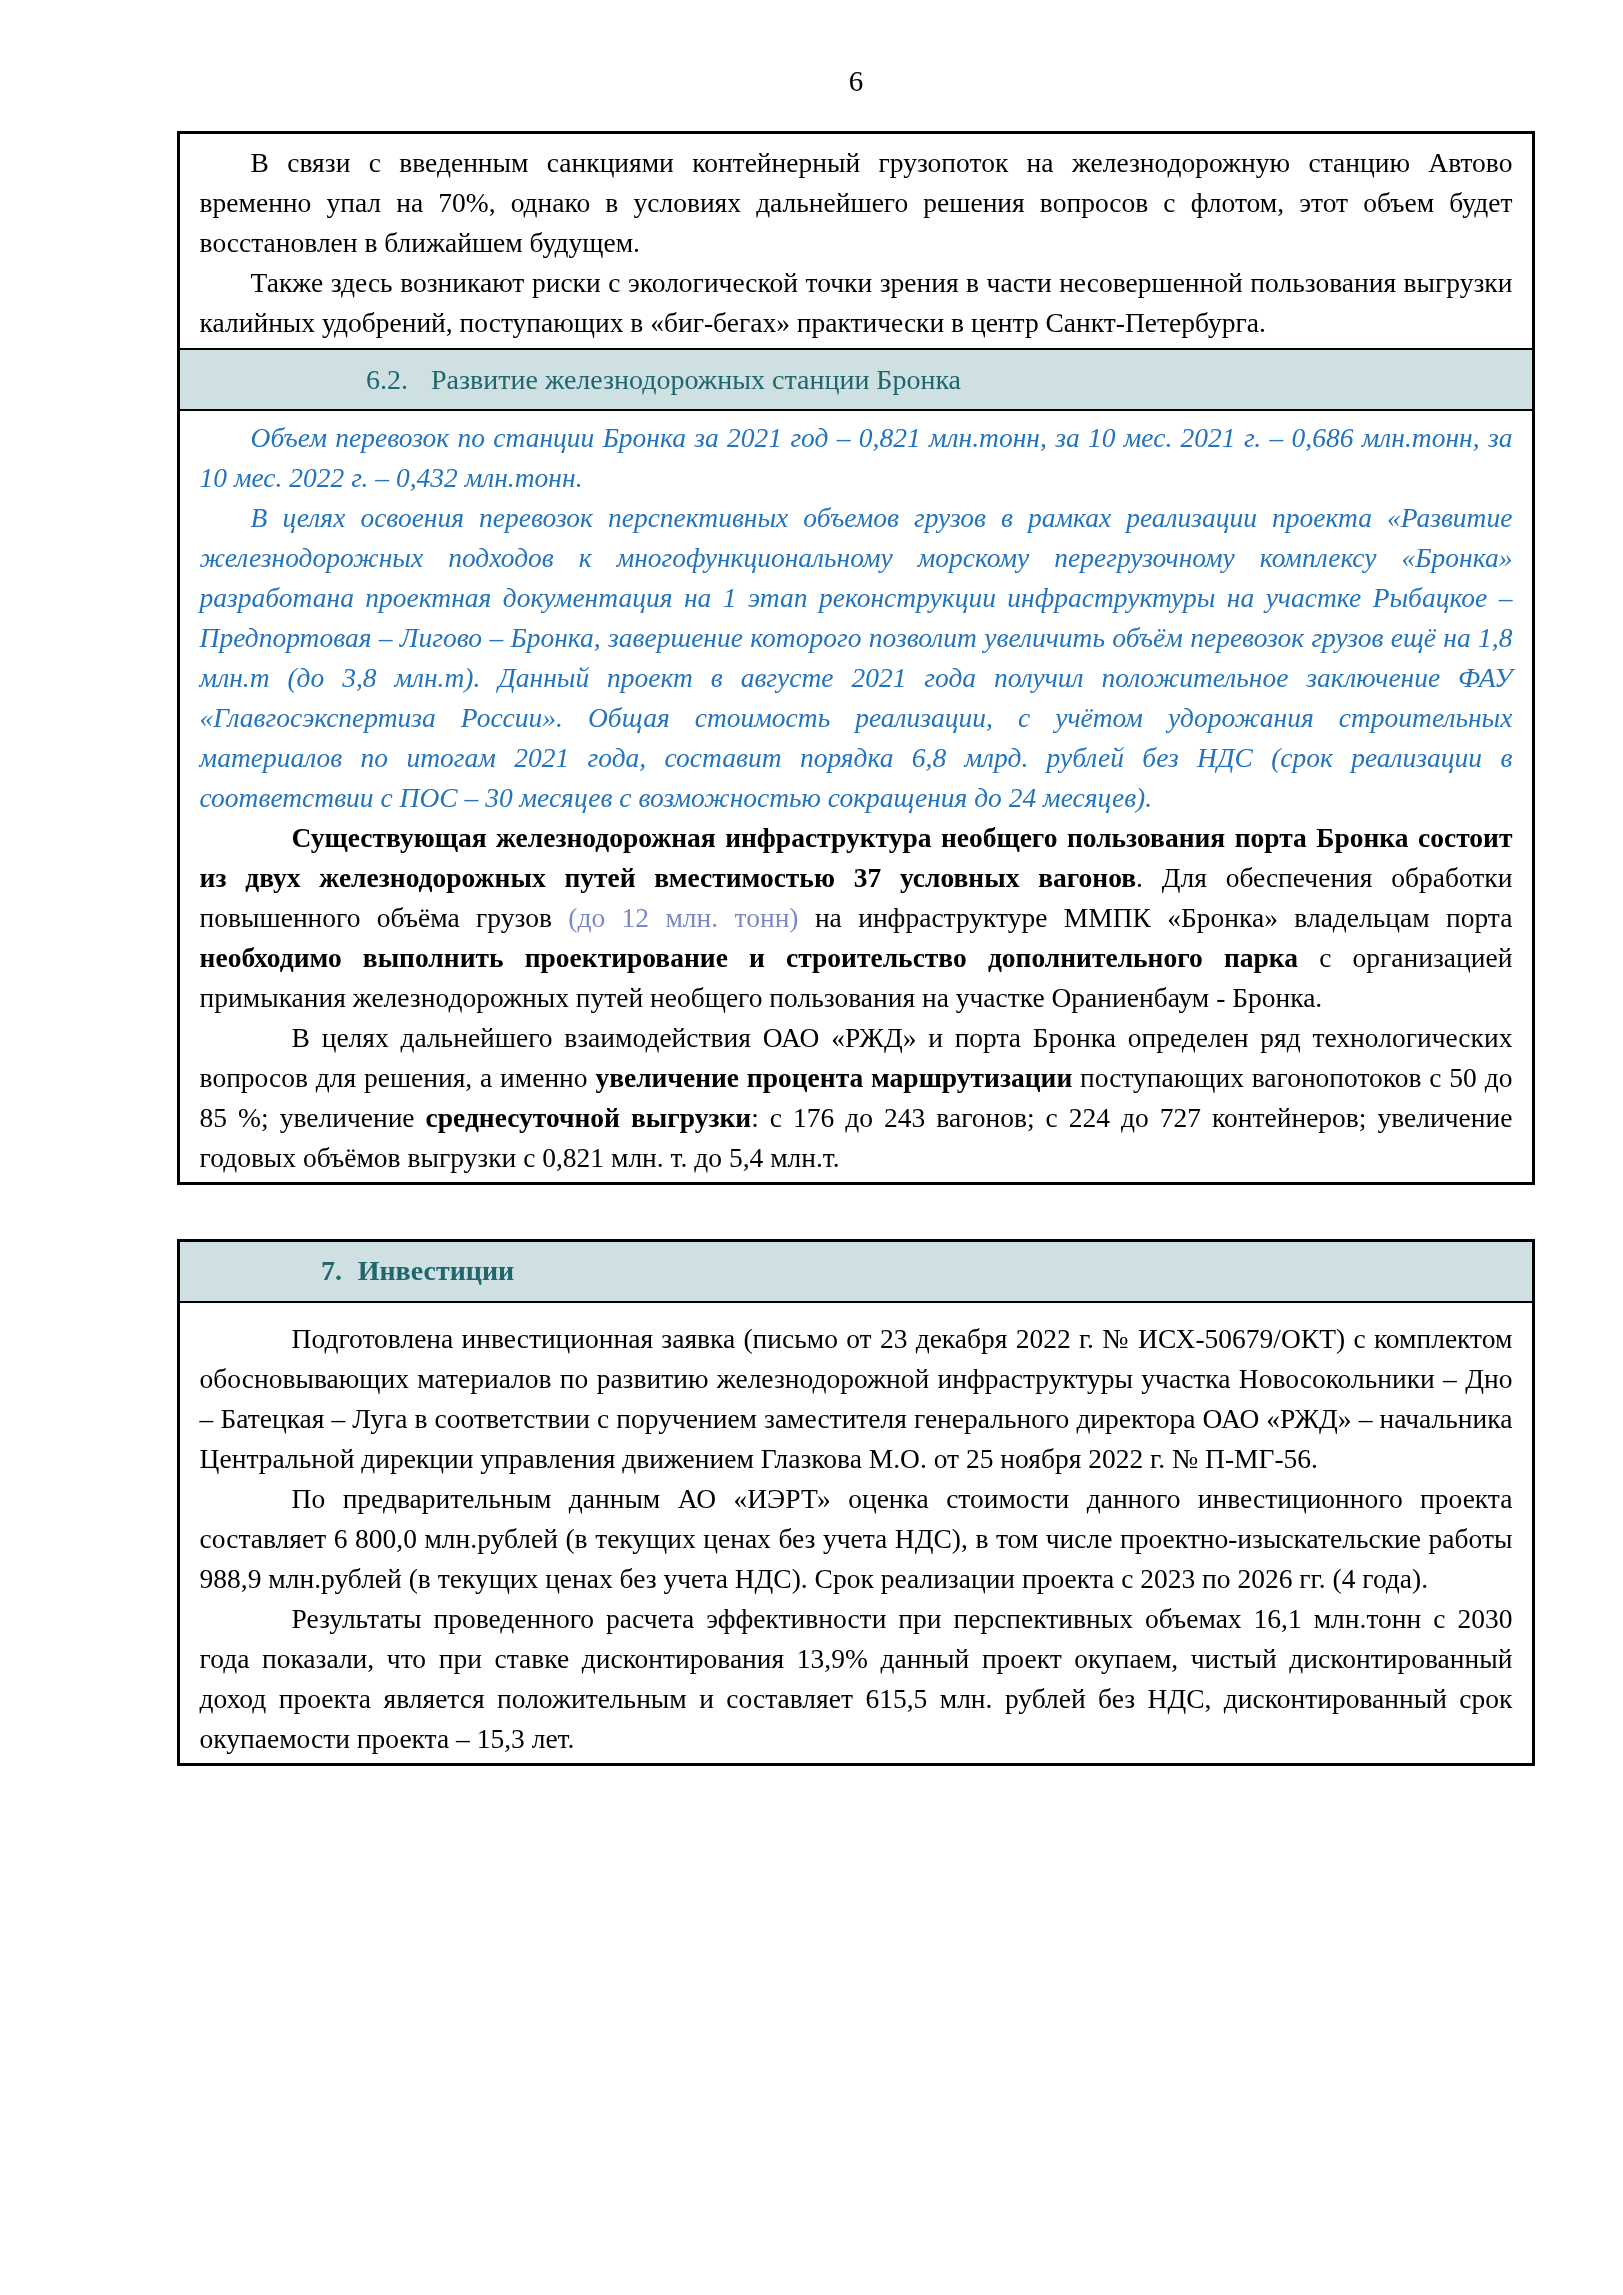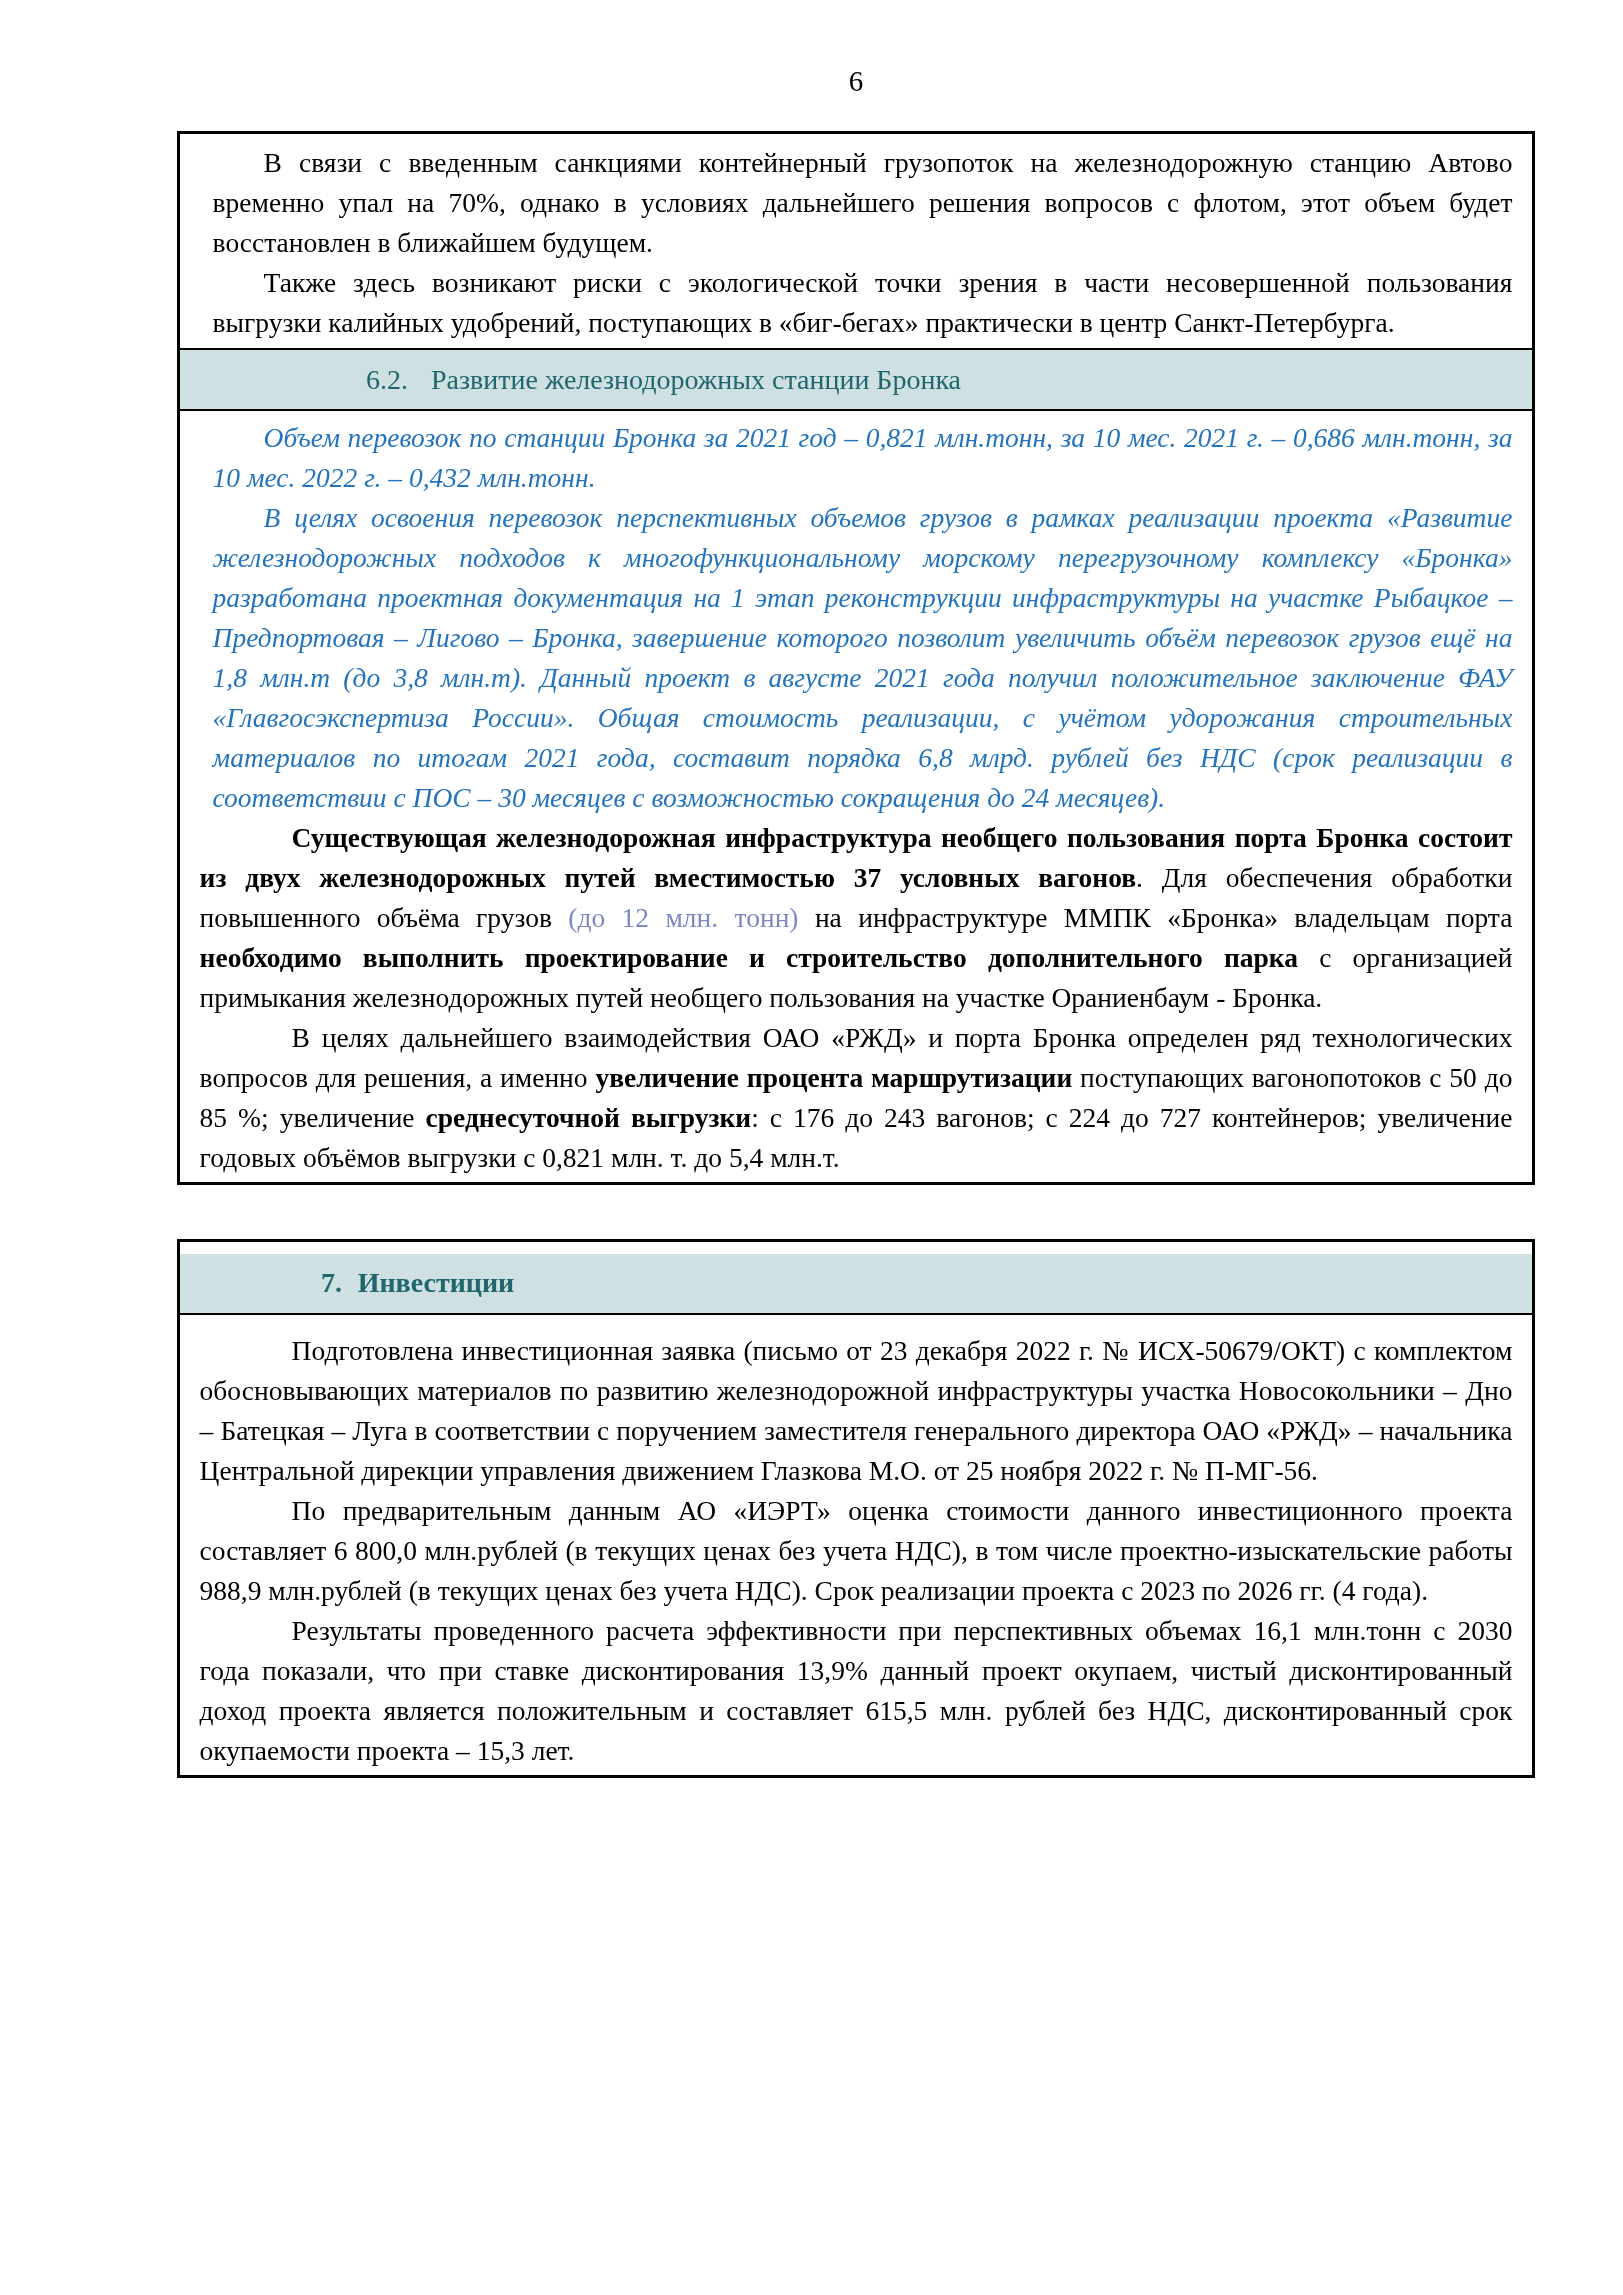--- a/index.html
+++ b/index.html
@@ -41,38 +41,38 @@
   .para {
     margin: 0;
     padding: 0 19.6px;
     font-size: 27.5px;
     line-height: 40px;
     text-align: justify;
   }
   .para.first { padding-top: 9.2px; }
   .para.last  { padding-bottom: 4px; }
 
-  .indent-sm { text-indent: 51px; margin-left: 13px; }
+  .indent-sm { text-indent: 51px; }
   .indent-lg { text-indent: 92px; }
 
   .subheader {
     background: var(--box-header-bg, #cfe0e2);
     color: var(--box-header-text, #1f666d);
     font-size: 28px;
     line-height: 38px;
     padding: 10.5px 19.6px 10.5px 186px;
     border-top: 2.6px solid #000000;
     border-bottom: 2.6px solid #000000;
     margin: 5.2px 0 6.5px 0;
   }
   .subheader .sh-num { margin-right: 23px; }
 
   .subheader.header-seven {
     border-top: none;
-    margin-top: 12px;
+    margin-top: 0;
     padding-left: 141px;
     font-weight: 700;
   }
   .subheader.header-seven .sh-num { margin-right: 15.7px; }
 
   .blue {
     color: var(--emphasis-blue, #2373bd);
     font-style: italic;
   }
   .acc {

